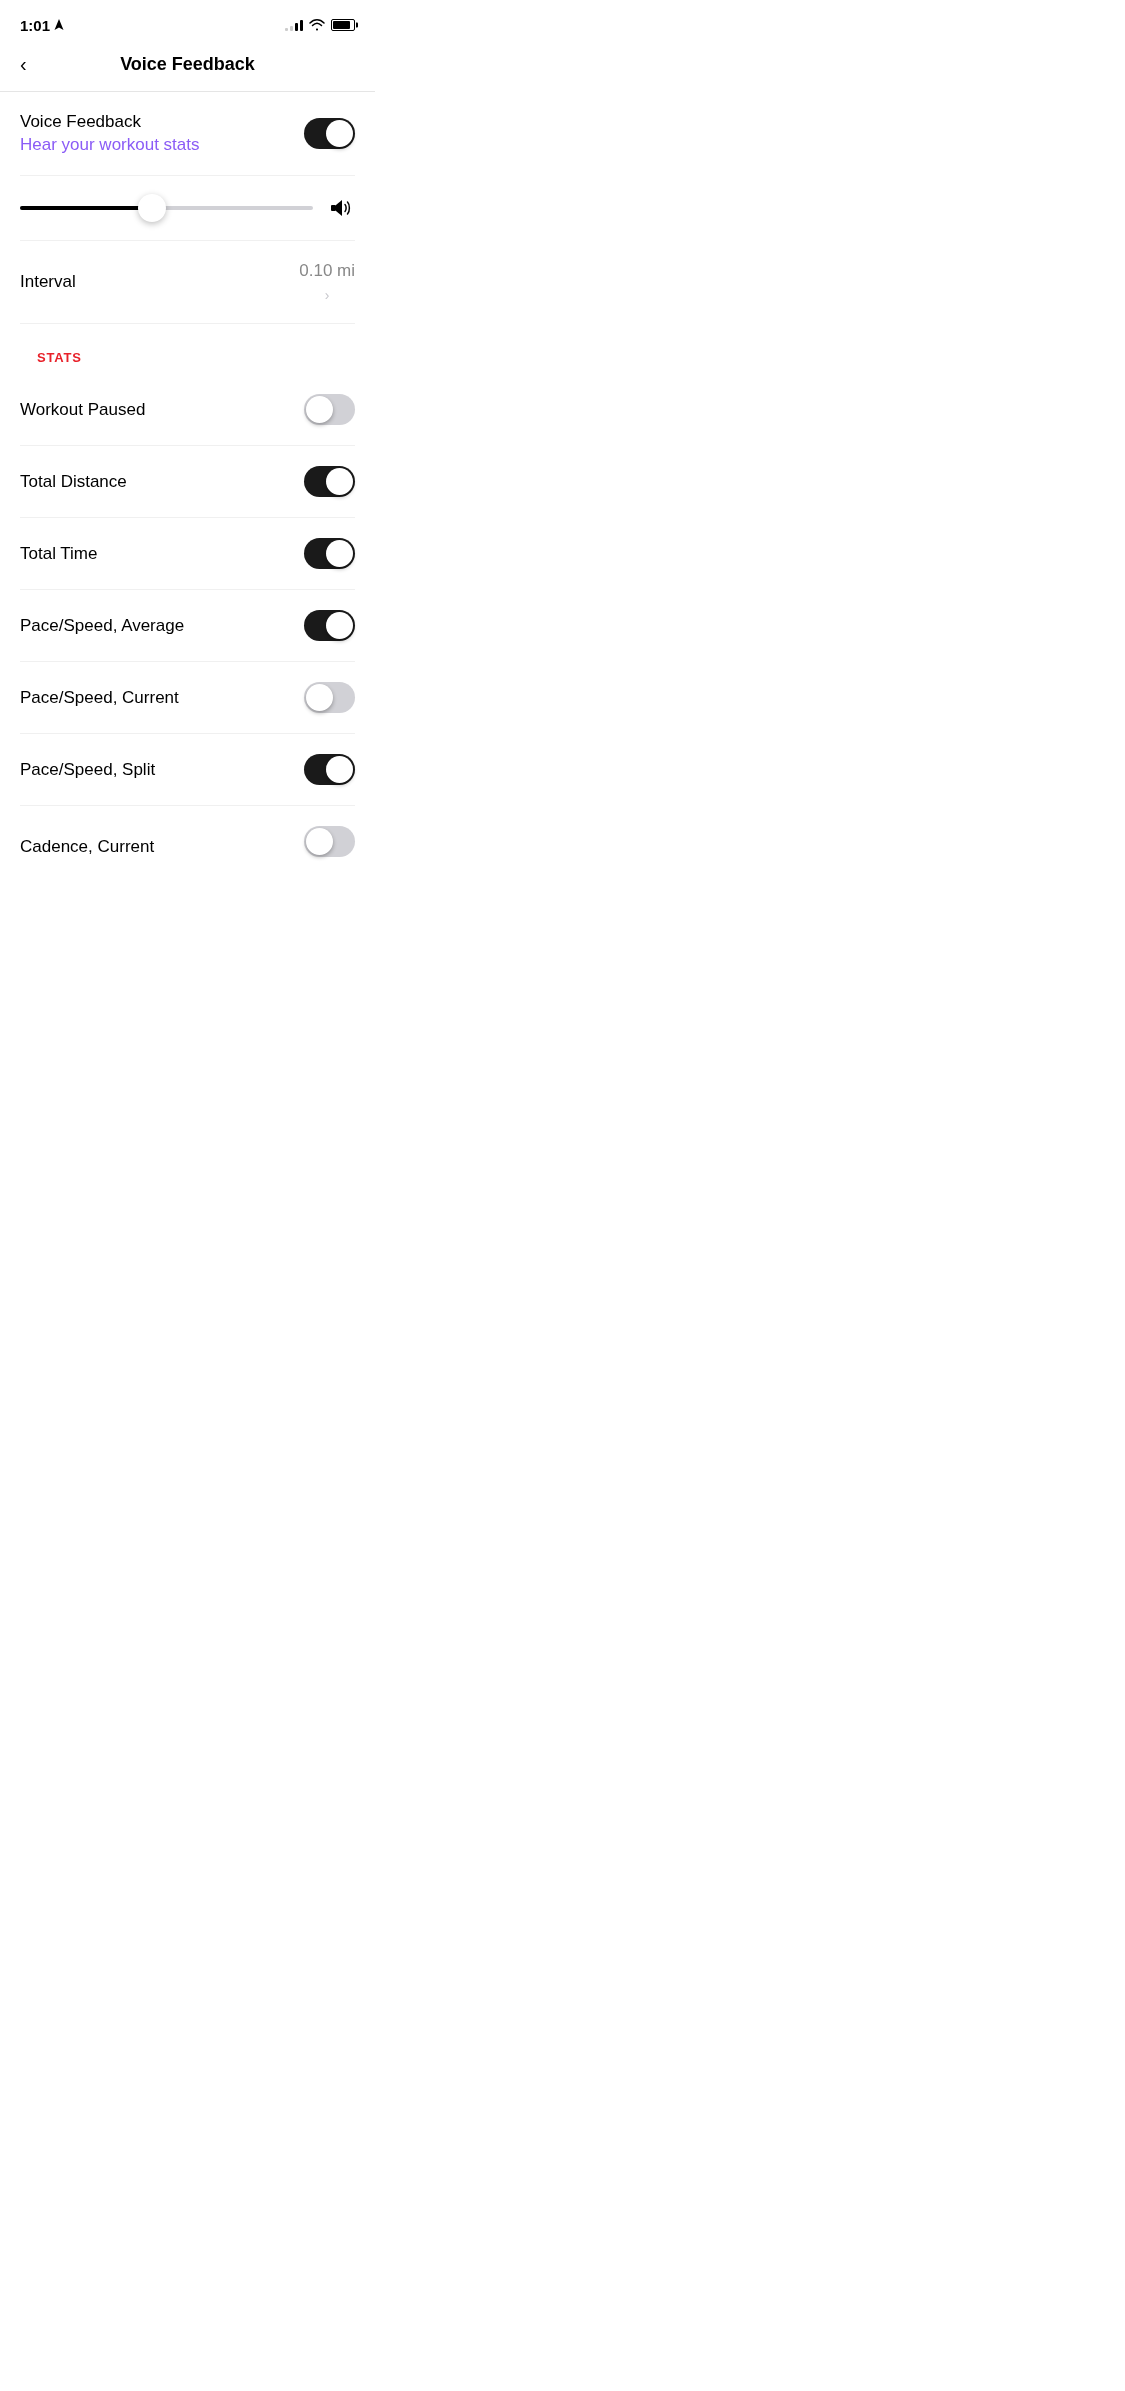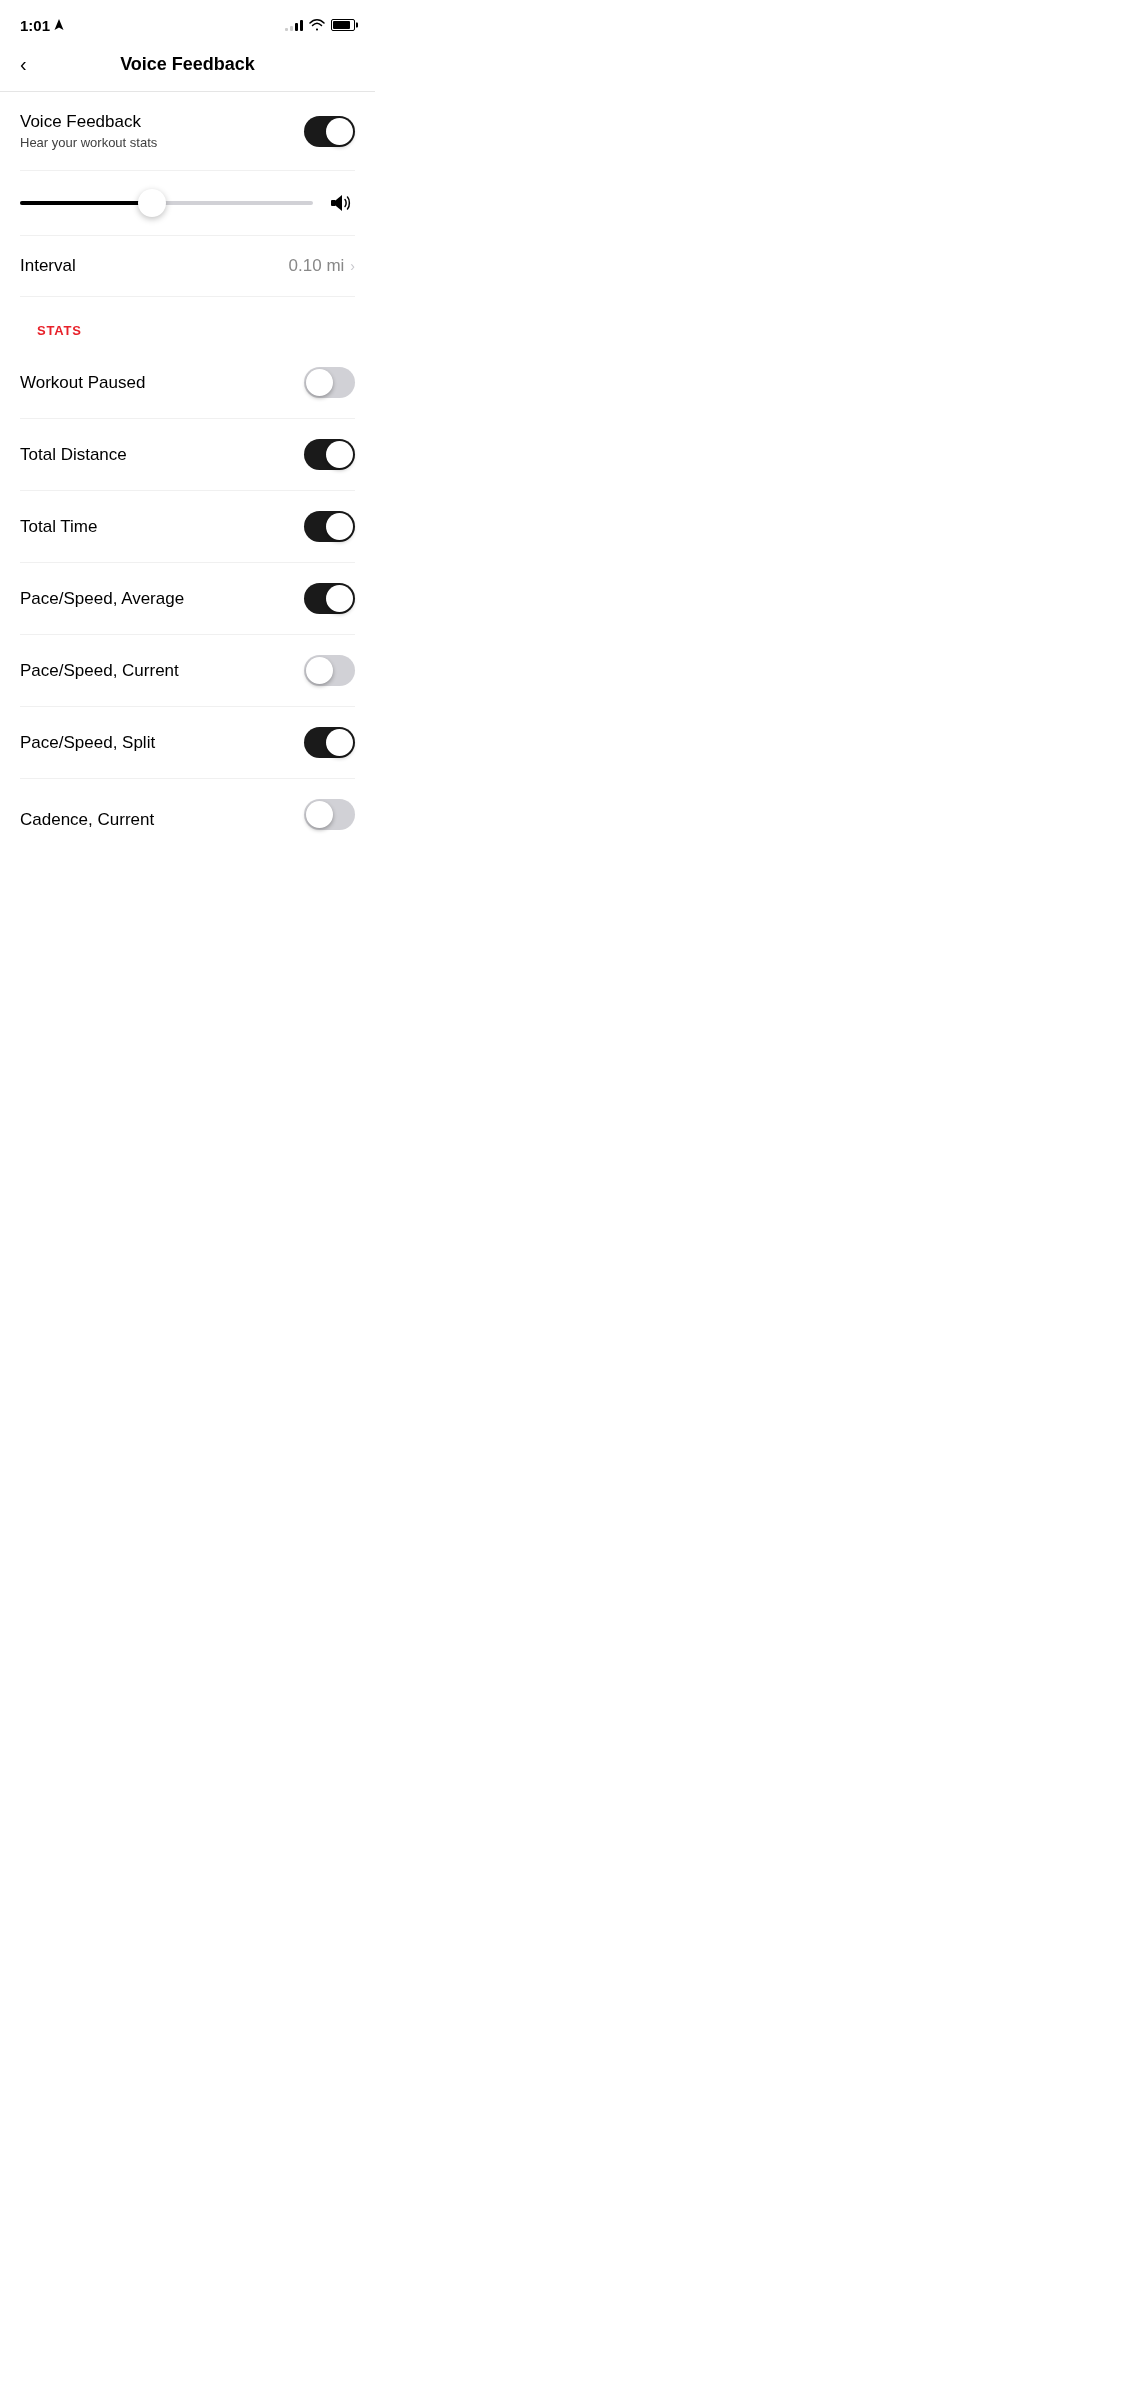--- a/index.html
+++ b/index.html
@@ -147,22 +147,22 @@
       gap: 3px;
     }
 
     .setting-label {
       font-size: 17px;
       font-weight: 400;
       color: #000;
     }
 
     .setting-sublabel {
-      font-size: 13px;
-      color: #404040;
+      font-size: 17px;
+      color: #8b5cf6;
     }
 
     
     .toggle {
       width: 51px;
       height: 31px;
       border-radius: 16px;
       position: relative;
       cursor: pointer;
       flex-shrink: 0;
@@ -259,20 +259,21 @@
       border-bottom: 1px solid #f0f0f0;
       gap: 48px;
     }
 
     .interval-value {
       display: flex;
       align-items: center;
       gap: 6px;
       color: #888;
       font-size: 17px;
+      flex-direction: column;
     }
 
     .chevron {
       color: #c7c7cc;
       font-size: 14px;
     }
 
     
     .section-header {
       padding: 24px 0 8px 0;

